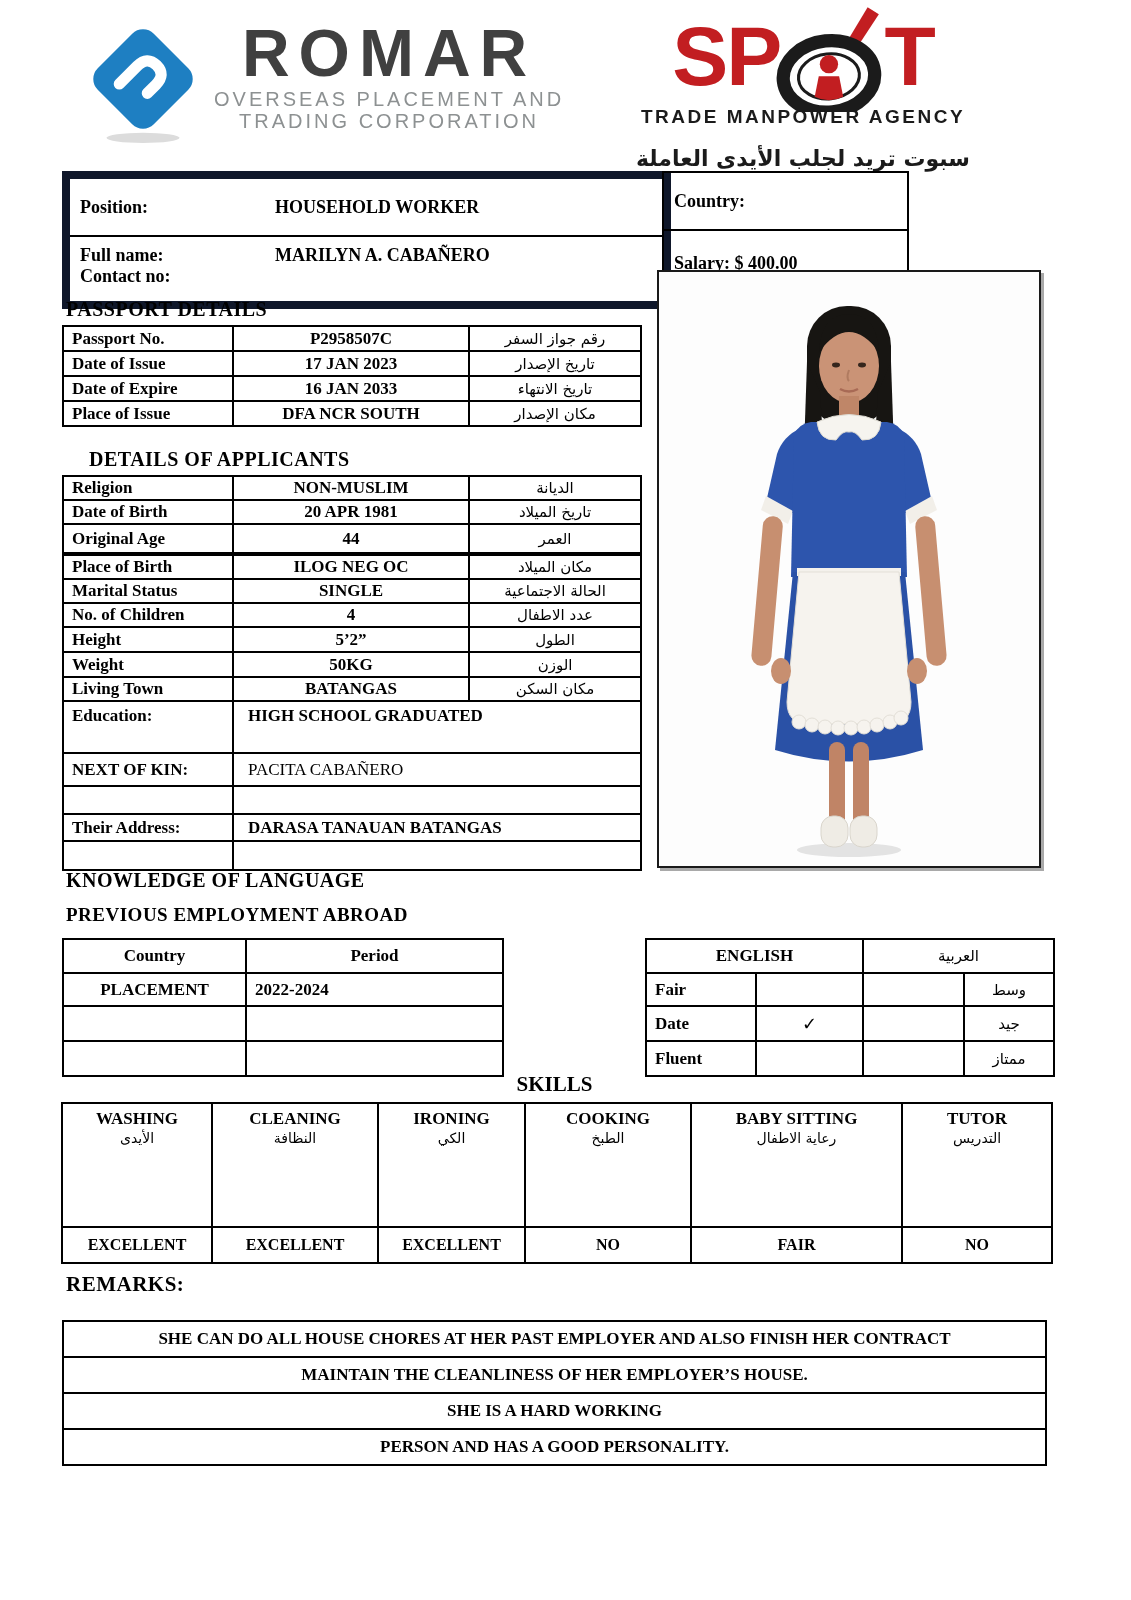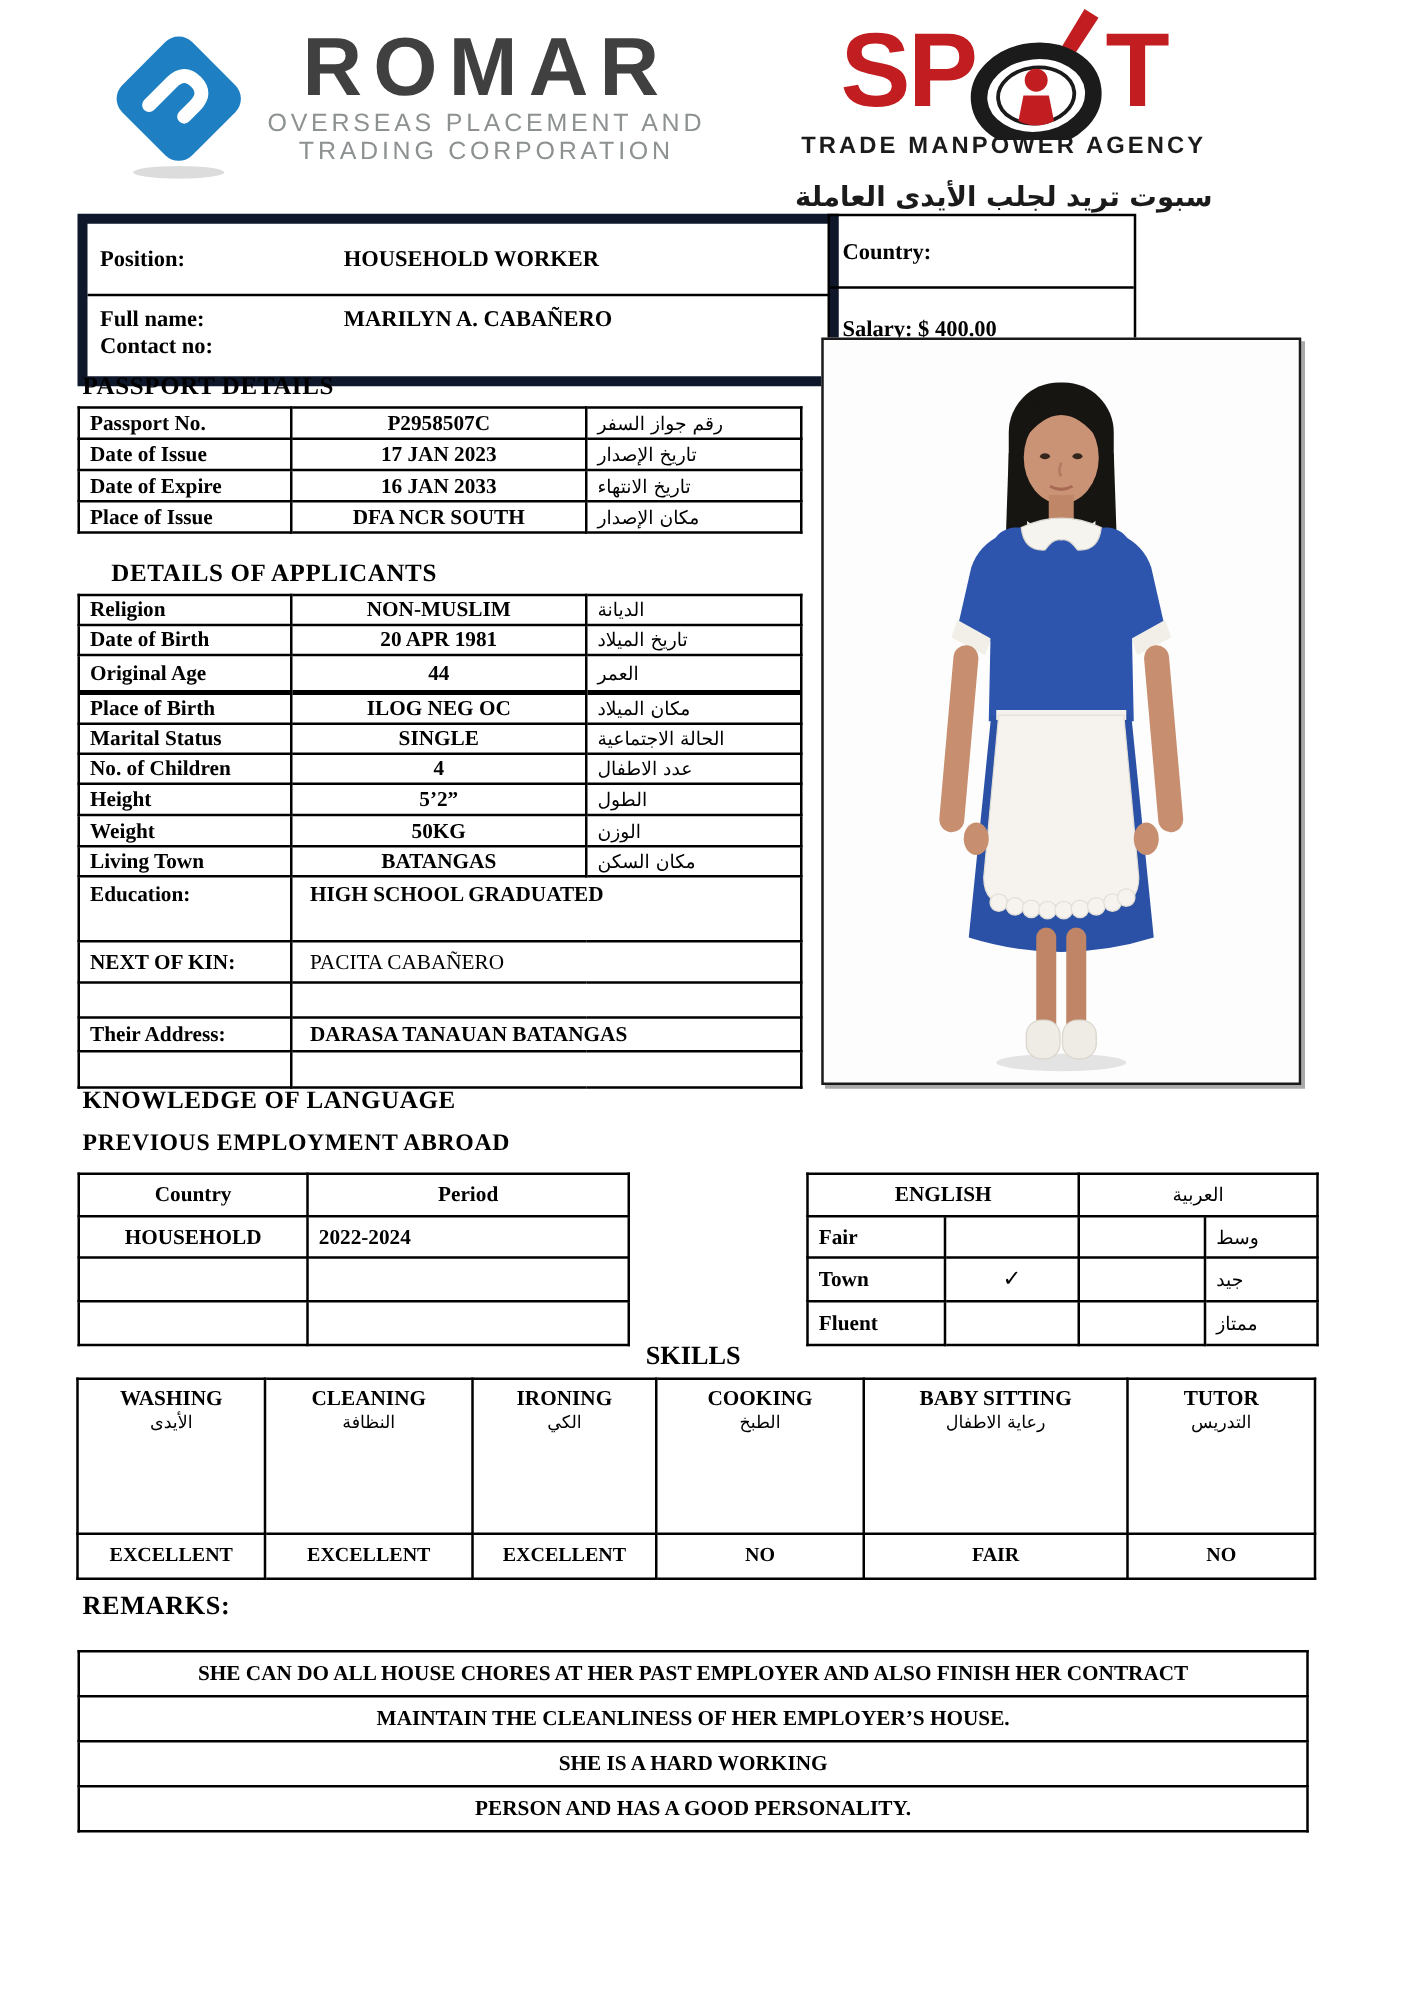--- a/index.html
+++ b/index.html
@@ -20,21 +20,21 @@
                 color:#c21e21;letter-spacing:-2px;line-height:100px;}
   .spot-tagline{font-family:"Liberation Sans",sans-serif;font-weight:800;font-size:19px;
                 letter-spacing:2.5px;color:#1b1b1b;white-space:nowrap;margin-top:0px;}
   .spot-ar{font-family:"DejaVu Sans",sans-serif;font-weight:700;font-size:22px;color:#1b1b1b;margin-top:18px;}
 
   
   table{border-collapse:collapse;table-layout:fixed;}
   td{border:2px solid #000;padding:0 8px;font-size:17px;overflow:hidden;white-space:nowrap;}
   td.lbl{font-weight:700;text-align:left;}
   td.val{font-weight:700;text-align:center;}
-  td.ar{font-family:"DejaVu Sans",sans-serif;font-size:15px;text-align:left;direction:rtl;}
+  td.ar{font-family:"DejaVu Sans",sans-serif;font-size:15px;text-align:center;direction:rtl;}
   td.spanval{font-weight:700;text-align:left;padding-left:14px;}
 
   .sec-title{position:absolute;font-size:20px;font-weight:700;letter-spacing:0.5px;}
 
   
   .sum-left{position:absolute;left:62px;top:171px;width:593px;height:122px;border:8px solid #0f172a;}
   .sum-left .r1{height:56px;border-bottom:2px solid #000;display:flex;align-items:center;}
   .sum-left .r2{height:64px;display:flex;align-items:flex-start;padding-top:8px;}
   .sum-lblcol{width:150px;padding-left:10px;font-weight:700;font-size:18px;}
   .sum-val{font-weight:700;font-size:18px;}
@@ -294,21 +294,21 @@
     <colgroup>
         <col style="width:183px">
         <col style="width:257px">
       </colgroup>
     <tbody>
         <tr style="height:34px">
       <td class="val">Country</td>
       <td class="val">Period</td>
     </tr>
     <tr style="height:33px">
-      <td class="val">HOUSEHOLD</td>
+      <td class="val">PLACEMENT</td>
       <td class="lbl">2022-2024</td>
     </tr>
     <tr style="height:35px">
       <td></td>
       <td></td>
     </tr>
     <tr style="height:35px">
       <td></td>
       <td></td>
     </tr>
@@ -327,21 +327,21 @@
       <td class="val" colspan="2">ENGLISH</td>
       <td class="ar" colspan="2" style="text-align:center;">العربية</td>
     </tr>
     <tr style="height:33px">
       <td class="lbl">Fair</td>
       <td class="check"></td>
       <td></td>
       <td class="ar">وسط</td>
     </tr>
     <tr style="height:35px">
-      <td class="lbl">Town</td>
+      <td class="lbl">Date</td>
       <td class="check">✓</td>
       <td></td>
       <td class="ar">جيد</td>
     </tr>
     <tr style="height:35px">
       <td class="lbl">Fluent</td>
       <td class="check"></td>
       <td></td>
       <td class="ar">ممتاز</td>
     </tr>

